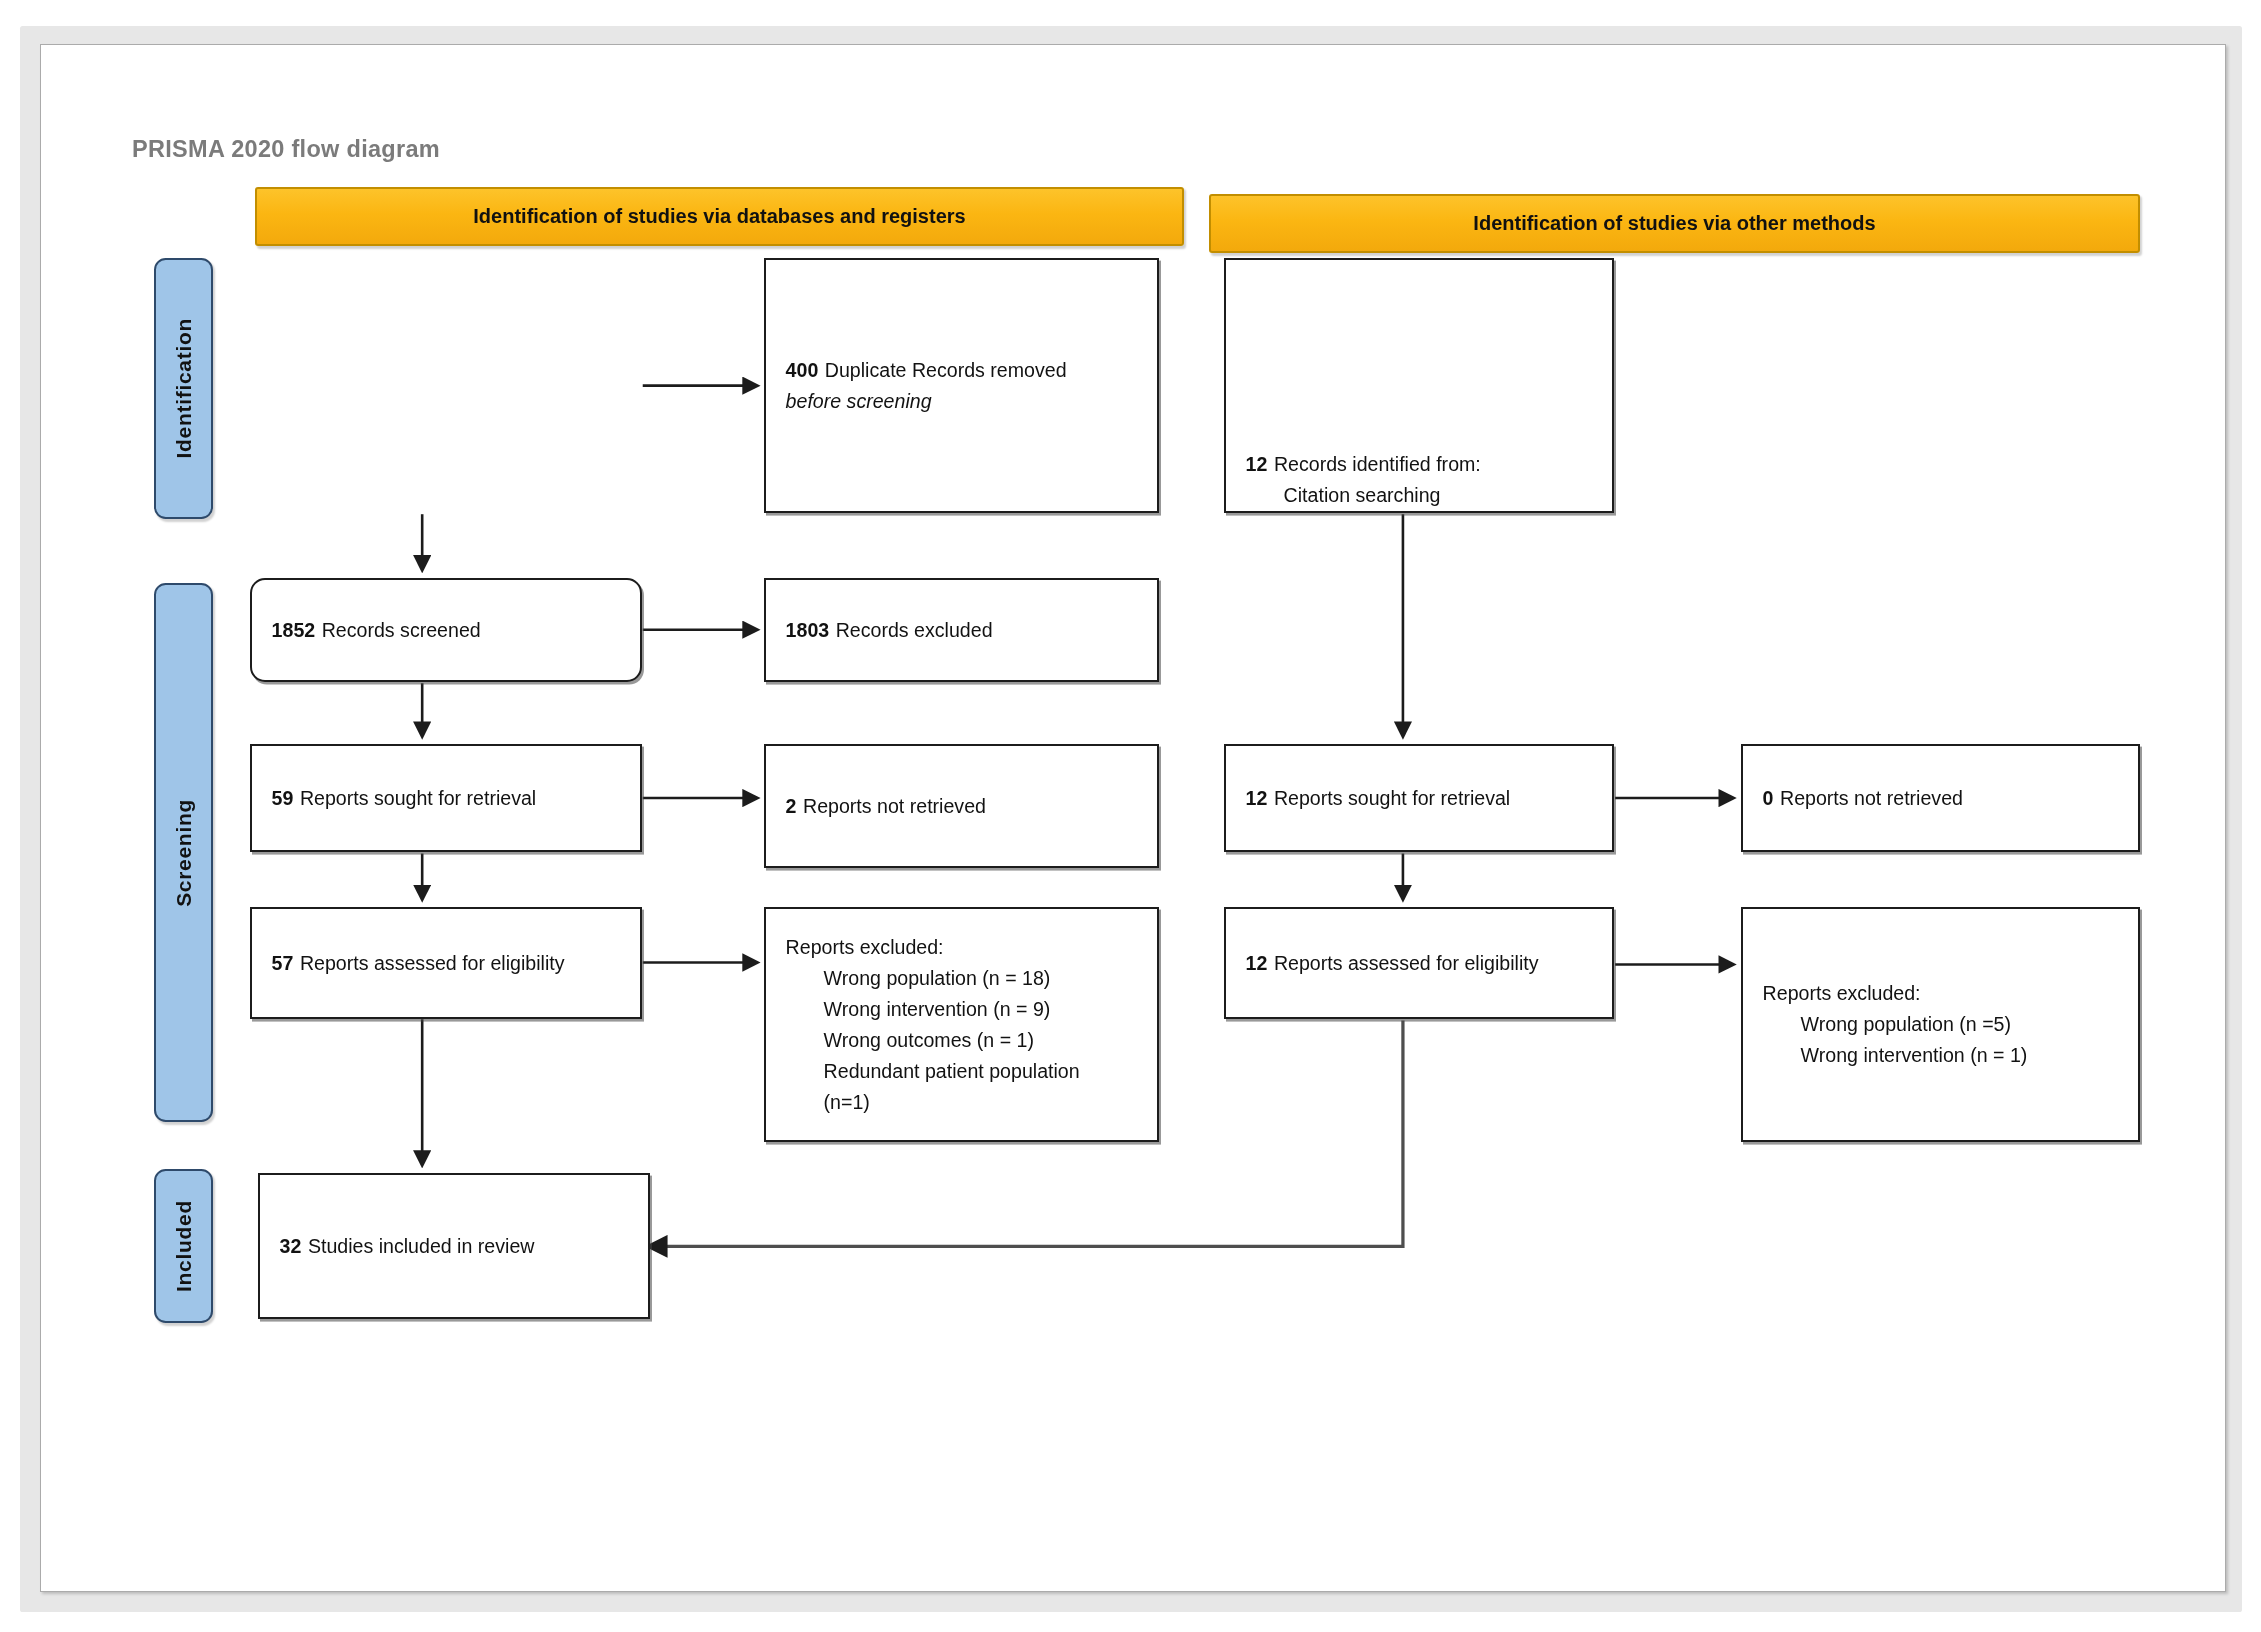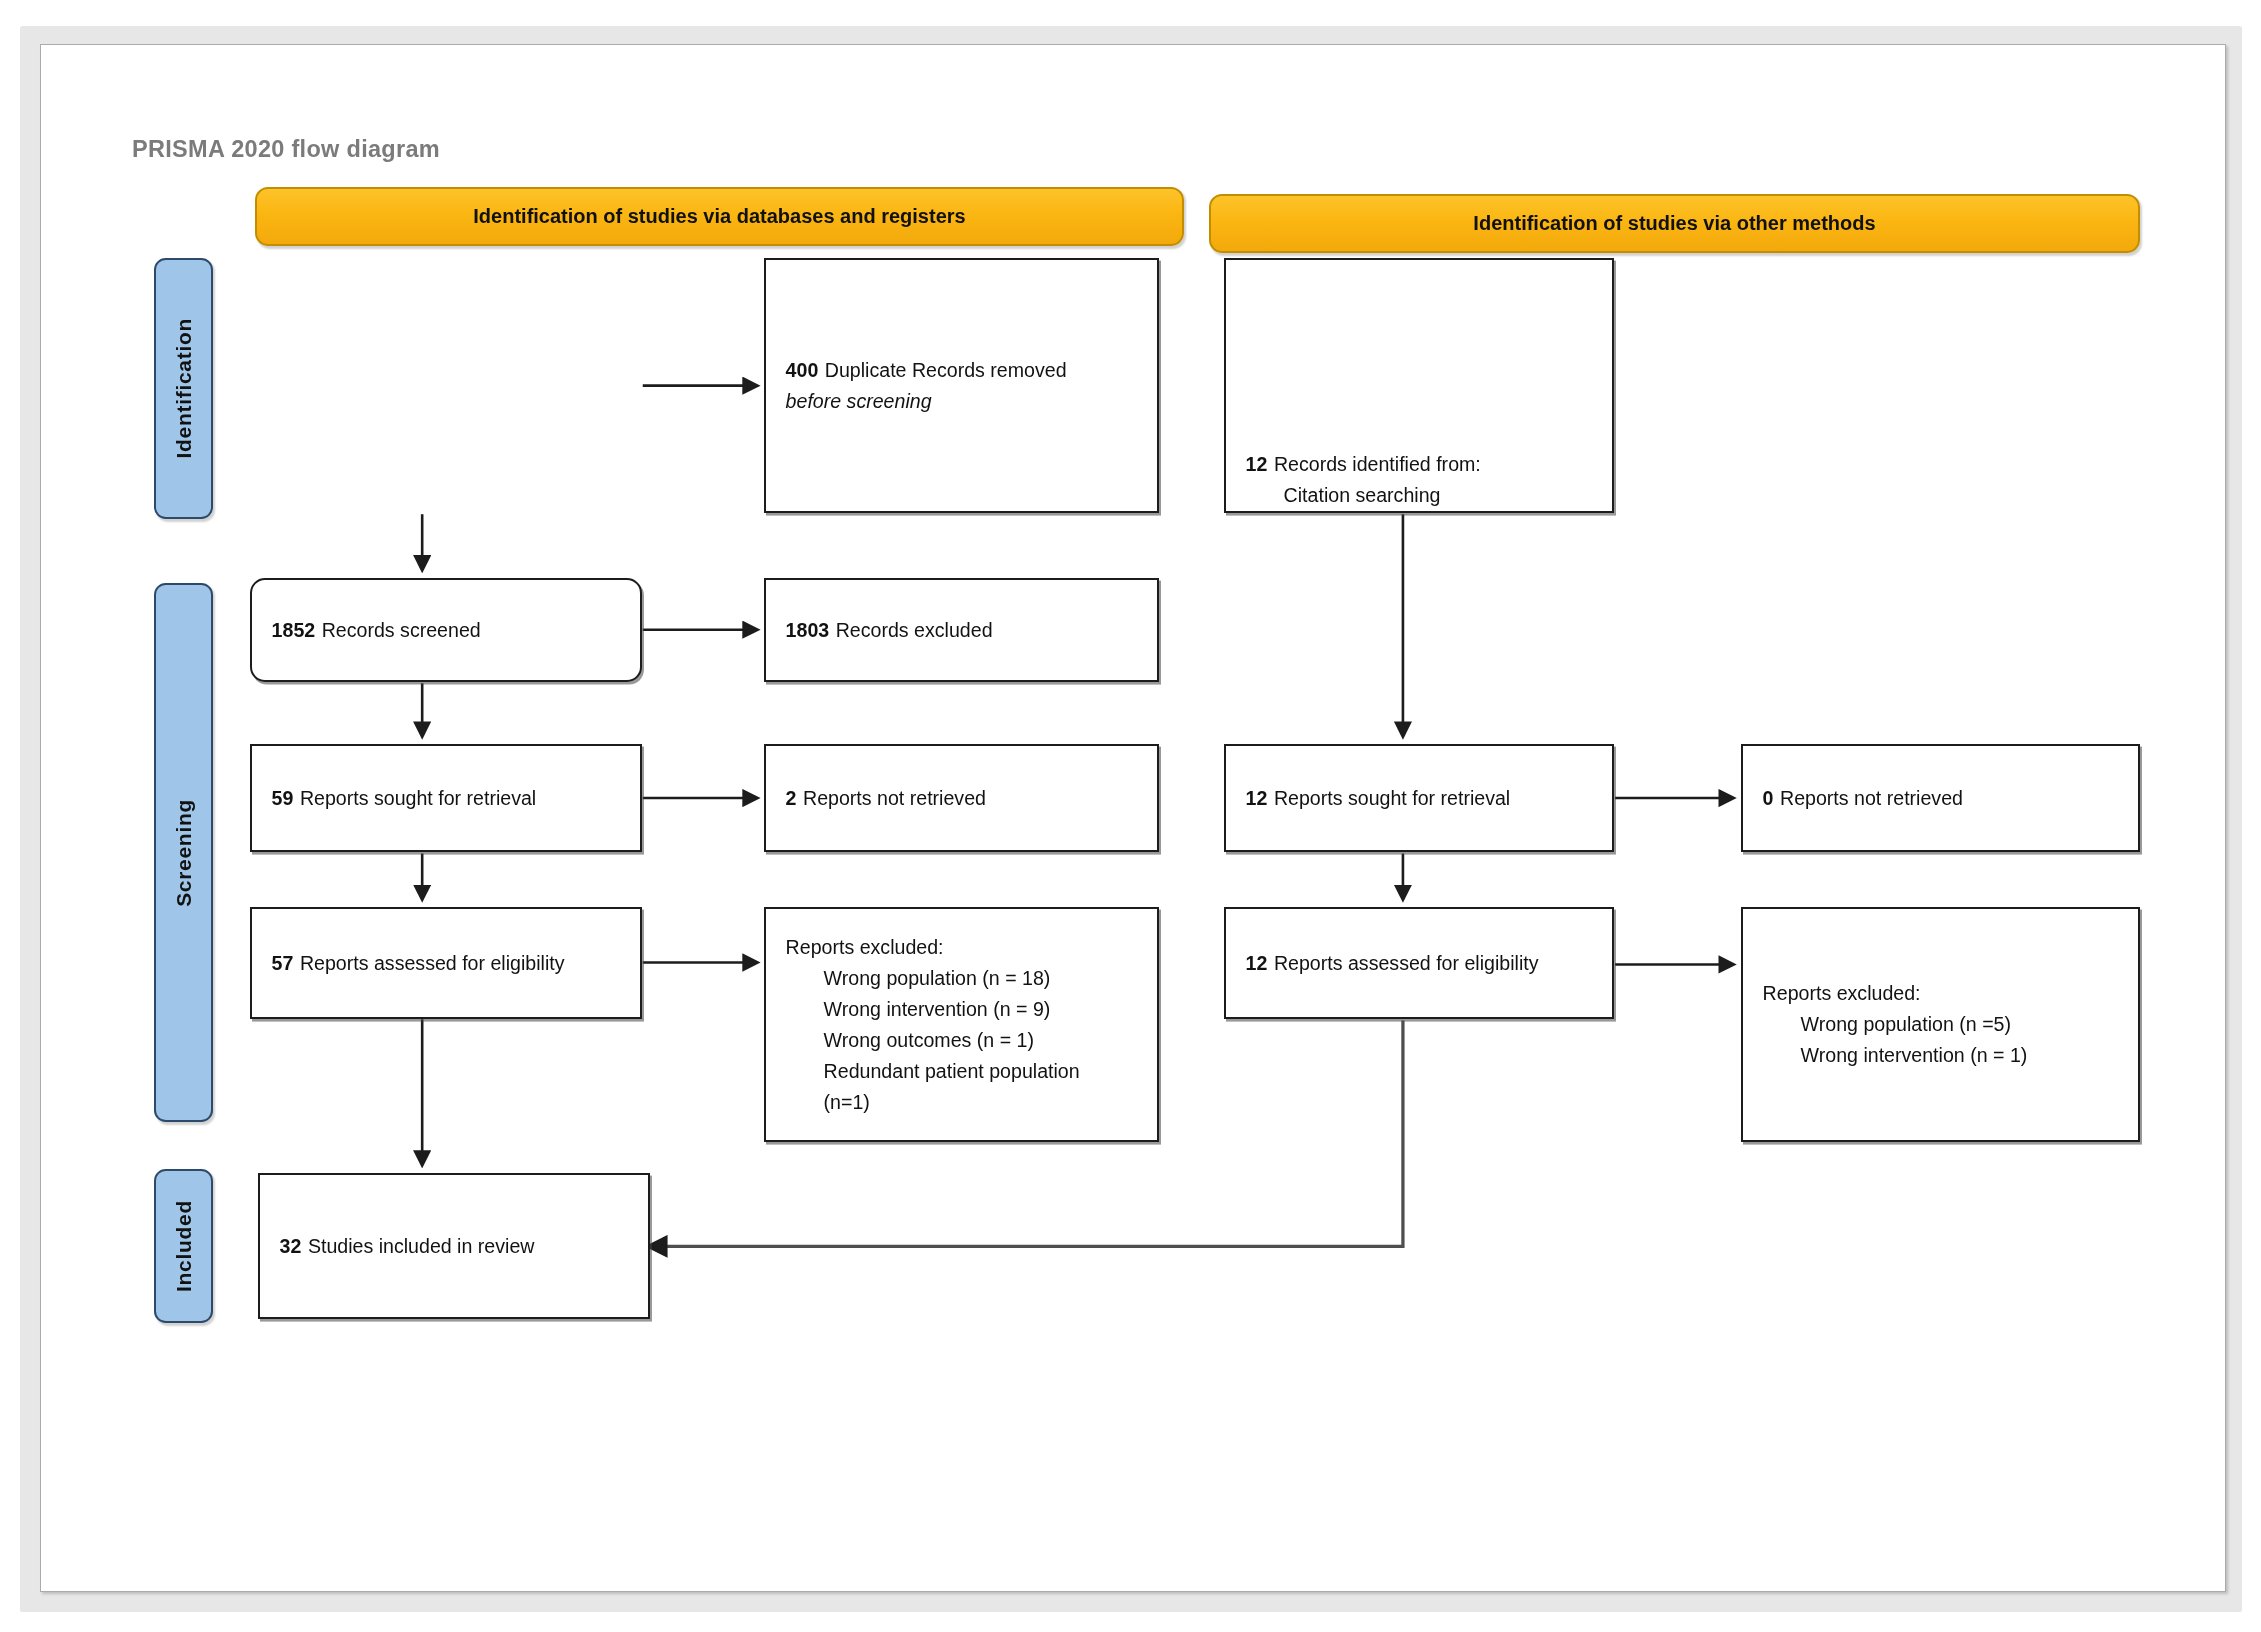--- a/index.html
+++ b/index.html
@@ -8,21 +8,21 @@
 
   .frame { position:absolute; left:19.6px; top:26px; width:2222px; height:1586px;
            background:#e7e7e7; border-radius:2.6px; }
   .panel { position:absolute; left:40px; top:44px; width:2184px; height:1546px;
            background:#ffffff; border:1.3px solid #ababab;
            box-shadow: 2px 2px 2.6px rgba(0,0,0,0.18); }
 
   .page-title { position:absolute; left:132px; top:136px; font-size:23.5px; font-weight:bold;
                 color: var(--title-color, #7b7b7b); letter-spacing:0.3px; }
 
-  .banner { position:absolute; height:59px; border-radius:13px;
+  .banner { position:absolute; height:59px; border-radius:3px;
             background: linear-gradient(180deg, #fdc32a 0%, var(--banner-bg,#FBB612) 45%, #f3a90c 100%);
             border:2px solid var(--banner-border,#C28E00);
             box-shadow: 2px 2.6px 2px rgba(0,0,0,0.18);
             display:flex; align-items:center; justify-content:center; box-sizing:border-box; }
   .banner .banner-label { font-size:20px; font-weight:bold; color:#111; }
 
   .stage { position:absolute; left:154px; width:59px;
            background: var(--stage-bg,#9FC5E8);
            border:2px solid var(--stage-border,#2E4A6B); border-radius:11.7px;
            box-shadow: 2px 2.6px 2px rgba(0,0,0,0.18);
@@ -112,21 +112,21 @@
     <div class="box-content">
         <div class="line"><span class="num">1803</span><span class="txt">Records excluded</span></div>
       </div>
   </div>
 
   <div class="box" style="left:250px; top:744px; width:392px; height:108px;">
     <div class="box-content">
         <div class="line"><span class="num">59</span><span class="txt">Reports sought for retrieval</span></div>
       </div>
   </div>
-  <div class="box" style="left:764px; top:744px; width:395px; height:108px;">
+  <div class="box" style="left:764px; top:744px; width:395px; height:124px;">
     <div class="box-content">
         <div class="line"><span class="num">2</span><span class="txt">Reports not retrieved</span></div>
       </div>
   </div>
   <div class="box" style="left:1224px; top:744px; width:390px; height:108px;">
     <div class="box-content">
         <div class="line"><span class="num">12</span><span class="txt">Reports sought for retrieval</span></div>
       </div>
   </div>
   <div class="box" style="left:1741px; top:744px; width:399px; height:108px;">

